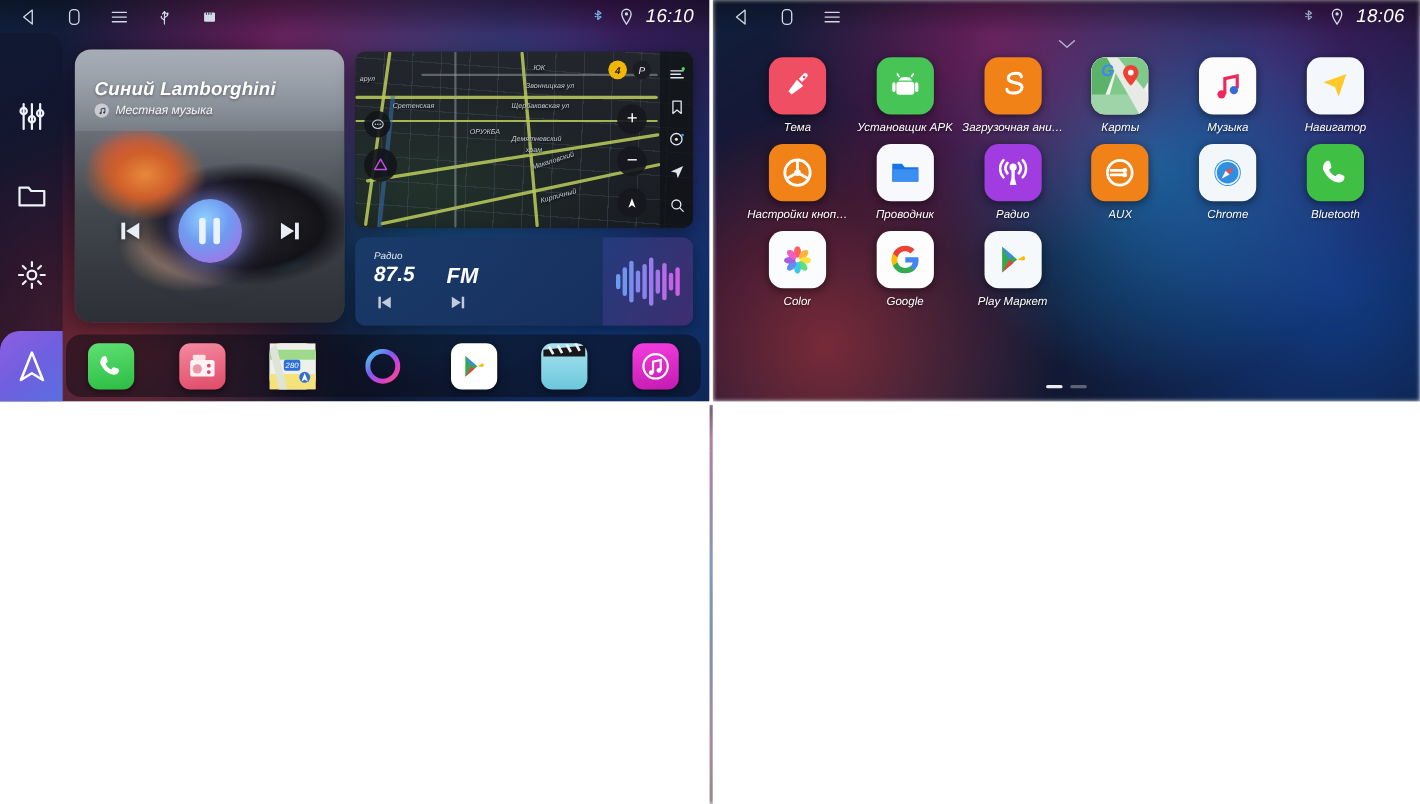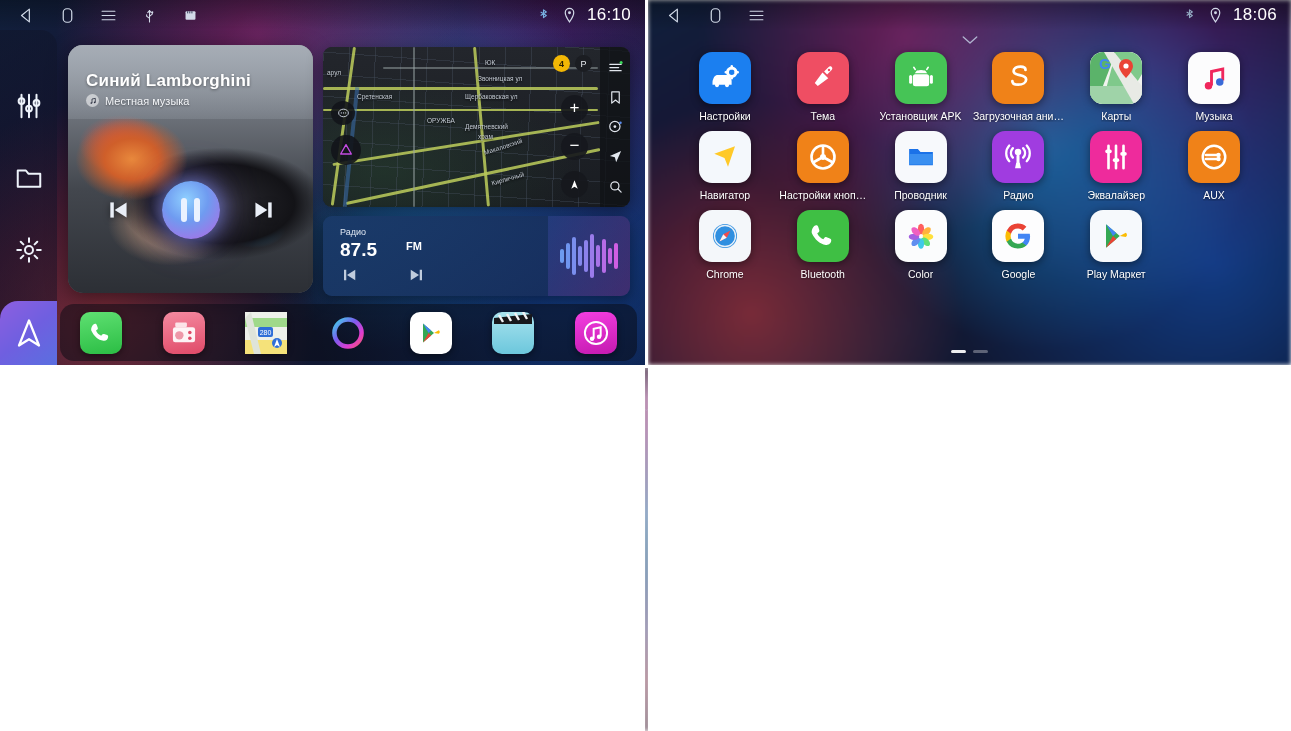--- a/index.html
+++ b/index.html
@@ -1,21 +1,21 @@
 <!DOCTYPE html>
 <html><head>
 <meta charset="utf-8">
 <style>
   * { margin:0; padding:0; box-sizing:border-box; }
   html,body { width:1291px; height:731px; background:#000; overflow:hidden;
               font-family:"Liberation Sans", sans-serif; }
   .grid2x2 { position:relative; width:1291px; height:731px;
              display:grid; grid-template-columns:645px 3px 643px;
              grid-template-rows:365px 3px 363px; background:#ffffff; }
-  .panel { position:relative; overflow:hidden; }
+  .panel { position:relative; overflow:hidden;font-style:italic; }
 
   
   .wall { position:absolute; inset:0;
     background:
       radial-gradient(circle at 16% 86%, rgba(200,60,60,.55) 0%, rgba(200,60,60,0) 34%),
       radial-gradient(circle at 40% 10%, rgba(170,40,120,.55) 0%, rgba(170,40,120,0) 40%),
       radial-gradient(circle at 62% 40%, rgba(20,130,190,.65) 0%, rgba(20,130,190,0) 45%),
       radial-gradient(circle at 88% 72%, rgba(20,90,200,.55) 0%, rgba(20,90,200,0) 42%),
       radial-gradient(circle at 78% 18%, rgba(120,30,130,.5) 0%, rgba(120,30,130,0) 40%),
       linear-gradient(150deg,#10203c 0%,#1a1030 35%,#121a36 65%,#0c1228 100%);
@@ -108,21 +108,21 @@
     background:rgba(18,20,25,.9); display:flex; align-items:center; justify-content:center; }
   .mbadge svg { width:13px; height:13px; }
 
   
   .radio-card { position:absolute; left:323px; top:216px; width:307px; height:80px;
     border-radius:9px; z-index:10;
     background:linear-gradient(120deg, rgba(26,58,105,.92), rgba(22,42,86,.88));
     box-shadow:0 4px 14px rgba(0,0,0,.4); }
   .rc-lbl { position:absolute; left:17px; top:11px; color:#dfe7f2; font-size:9px; }
   .rc-freq { position:absolute; left:17px; top:23px; color:#fff; font-size:19px; font-weight:bold; }
-  .rc-band { position:absolute; left:83px; top:24px; color:#fff; font-size:11px; font-weight:bold; }
+  .rc-band { position:absolute; left:83px; top:24px; color:#fff; font-size:20px; font-weight:bold; }
   .rc-prev { position:absolute; left:18px; top:50px; }
   .rc-next { position:absolute; left:84px; top:50px; }
   .rc-prev svg,.rc-next svg { width:18px; height:18px; opacity:.92; }
   .rc-eq { position:absolute; right:0; top:0; bottom:0; width:82px; border-radius:0 9px 9px 0;
     background:linear-gradient(120deg, rgba(60,80,180,.32), rgba(150,50,160,.32));
     display:flex; align-items:center; justify-content:center; gap:2.5px; }
   .rc-eq i { display:block; width:3.5px; border-radius:2px; }
 
   
   .dock { position:absolute; left:60px; right:8px; bottom:4px; height:57px;
@@ -467,32 +467,20 @@
   </div>
 
   <div class="chev">
     <svg viewBox="0 0 24 12">
           <path d="M3 2 L12 10 L21 2" fill="none" stroke="#cfe0f2" stroke-width="1.8" stroke-linecap="round" stroke-linejoin="round"></path>
         </svg>
   </div>
 
   <div class="appgrid" id="drawer-grid">
         <div class="app">
-          <div class="app-ico" style="background: rgb(27, 127, 240);">
-            <svg width="30" height="30" viewBox="0 0 24 24">
-              <path d="M2 15c.6-3.4 1.9-5.4 4.3-5.4h7.2c2 0 3.2 2 3.8 4.6v3.2H2z" fill="#ffffff"></path>
-              <circle cx="5.6" cy="17.6" r="1.7" fill="#ffffff"></circle>
-              <circle cx="13.6" cy="17.6" r="1.7" fill="#ffffff"></circle>
-              <circle cx="17.4" cy="7.4" r="3.4" fill="none" stroke="#ffffff" stroke-width="2.4"></circle>
-              <path d="M17.4 2.6v1.6M17.4 10.6v1.6M12.6 7.4h1.6M20.6 7.4h1.6" stroke="#ffffff" stroke-width="2" stroke-linecap="round"></path>
-            </svg>
-          </div>
-          <span class="app-lbl">Настройки</span>
-        </div>
-        <div class="app">
           <div class="app-ico" style="background: rgb(239, 78, 99);">
             <svg width="30" height="30" viewBox="0 0 24 24">
               <path d="M16.5 3.2c1.6-1.6 4 .8 2.4 2.4l-3.6 3.6-2.4-2.4z" fill="#ffffff"></path>
               <path d="M11.6 7.6l4.6 4.6-8.4 6.2-2.4-2.4z" fill="#ffffff"></path>
               <circle cx="16.8" cy="5.6" r="1" fill="#ef4e63"></circle>
             </svg>
           </div>
           <span class="app-lbl">Тема</span>
         </div>
         <div class="app">
@@ -575,31 +563,20 @@
               <circle cx="12" cy="8" r="2.6" fill="#ffffff"></circle>
               <path d="M12 11v6.4" stroke="#ffffff" stroke-width="2.4" stroke-linecap="round"></path>
               <path d="M7.8 12.4a5.6 5.6 0 010-7.4M16.2 5a5.6 5.6 0 010 7.4" stroke="#ffffff" stroke-width="2" fill="none" stroke-linecap="round"></path>
               <path d="M5 15.4a9.4 9.4 0 010-12.6M19 2.8a9.4 9.4 0 010 12.6" stroke="#ffffff" stroke-width="1.8" fill="none" stroke-linecap="round"></path>
               <path d="M9.6 21h4.8l-1-4.4h-2.8z" fill="#ffffff"></path>
             </svg>
           </div>
           <span class="app-lbl">Радио</span>
         </div>
         <div class="app">
-          <div class="app-ico" style="background: rgb(238, 43, 156);">
-            <svg width="30" height="30" viewBox="0 0 24 24">
-              <path d="M6 3v18M12 3v18M18 3v18" stroke="#ffffff" stroke-width="2.1" stroke-linecap="round"></path>
-              <rect x="3.4" y="6" width="5.2" height="3" rx="1.4" fill="#ffffff"></rect>
-              <rect x="9.4" y="13" width="5.2" height="3" rx="1.4" fill="#ffffff"></rect>
-              <rect x="15.4" y="8" width="5.2" height="3" rx="1.4" fill="#ffffff"></rect>
-            </svg>
-          </div>
-          <span class="app-lbl">Эквалайзер</span>
-        </div>
-        <div class="app">
           <div class="app-ico" style="background: rgb(240, 130, 24);">
             <svg width="30" height="30" viewBox="0 0 24 24">
               <circle cx="12" cy="12" r="9" fill="none" stroke="#ffffff" stroke-width="2"></circle>
               <path d="M5.6 10.4h8.6M5.6 13.6h8.6" stroke="#ffffff" stroke-width="2" stroke-linecap="round"></path>
               <circle cx="15.6" cy="10.4" r="1.8" fill="#ffffff"></circle>
               <circle cx="15.6" cy="13.6" r="1.8" fill="#ffffff"></circle>
             </svg>
           </div>
           <span class="app-lbl">AUX</span>
         </div>

